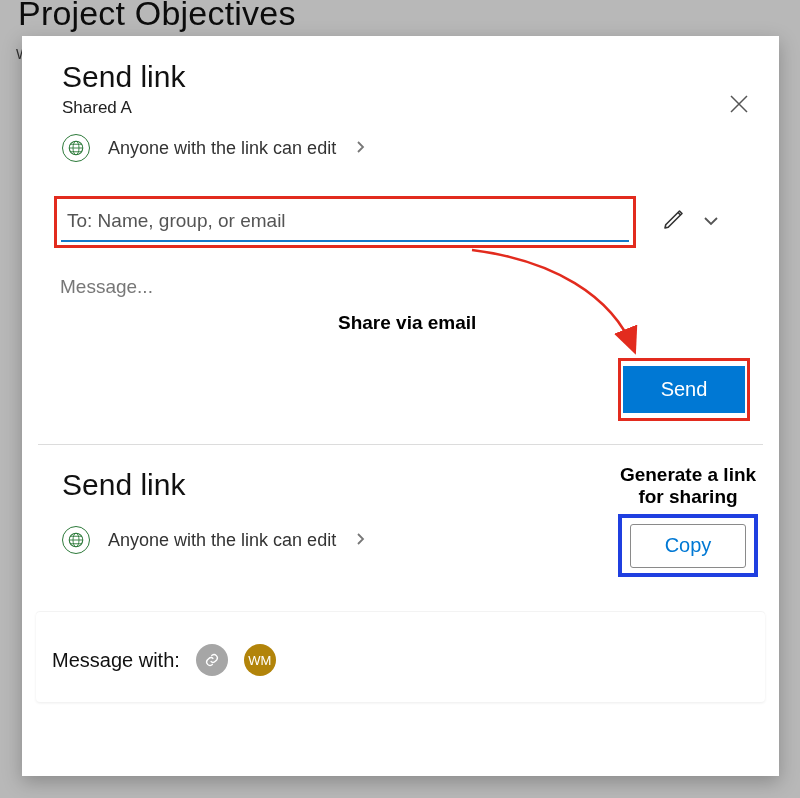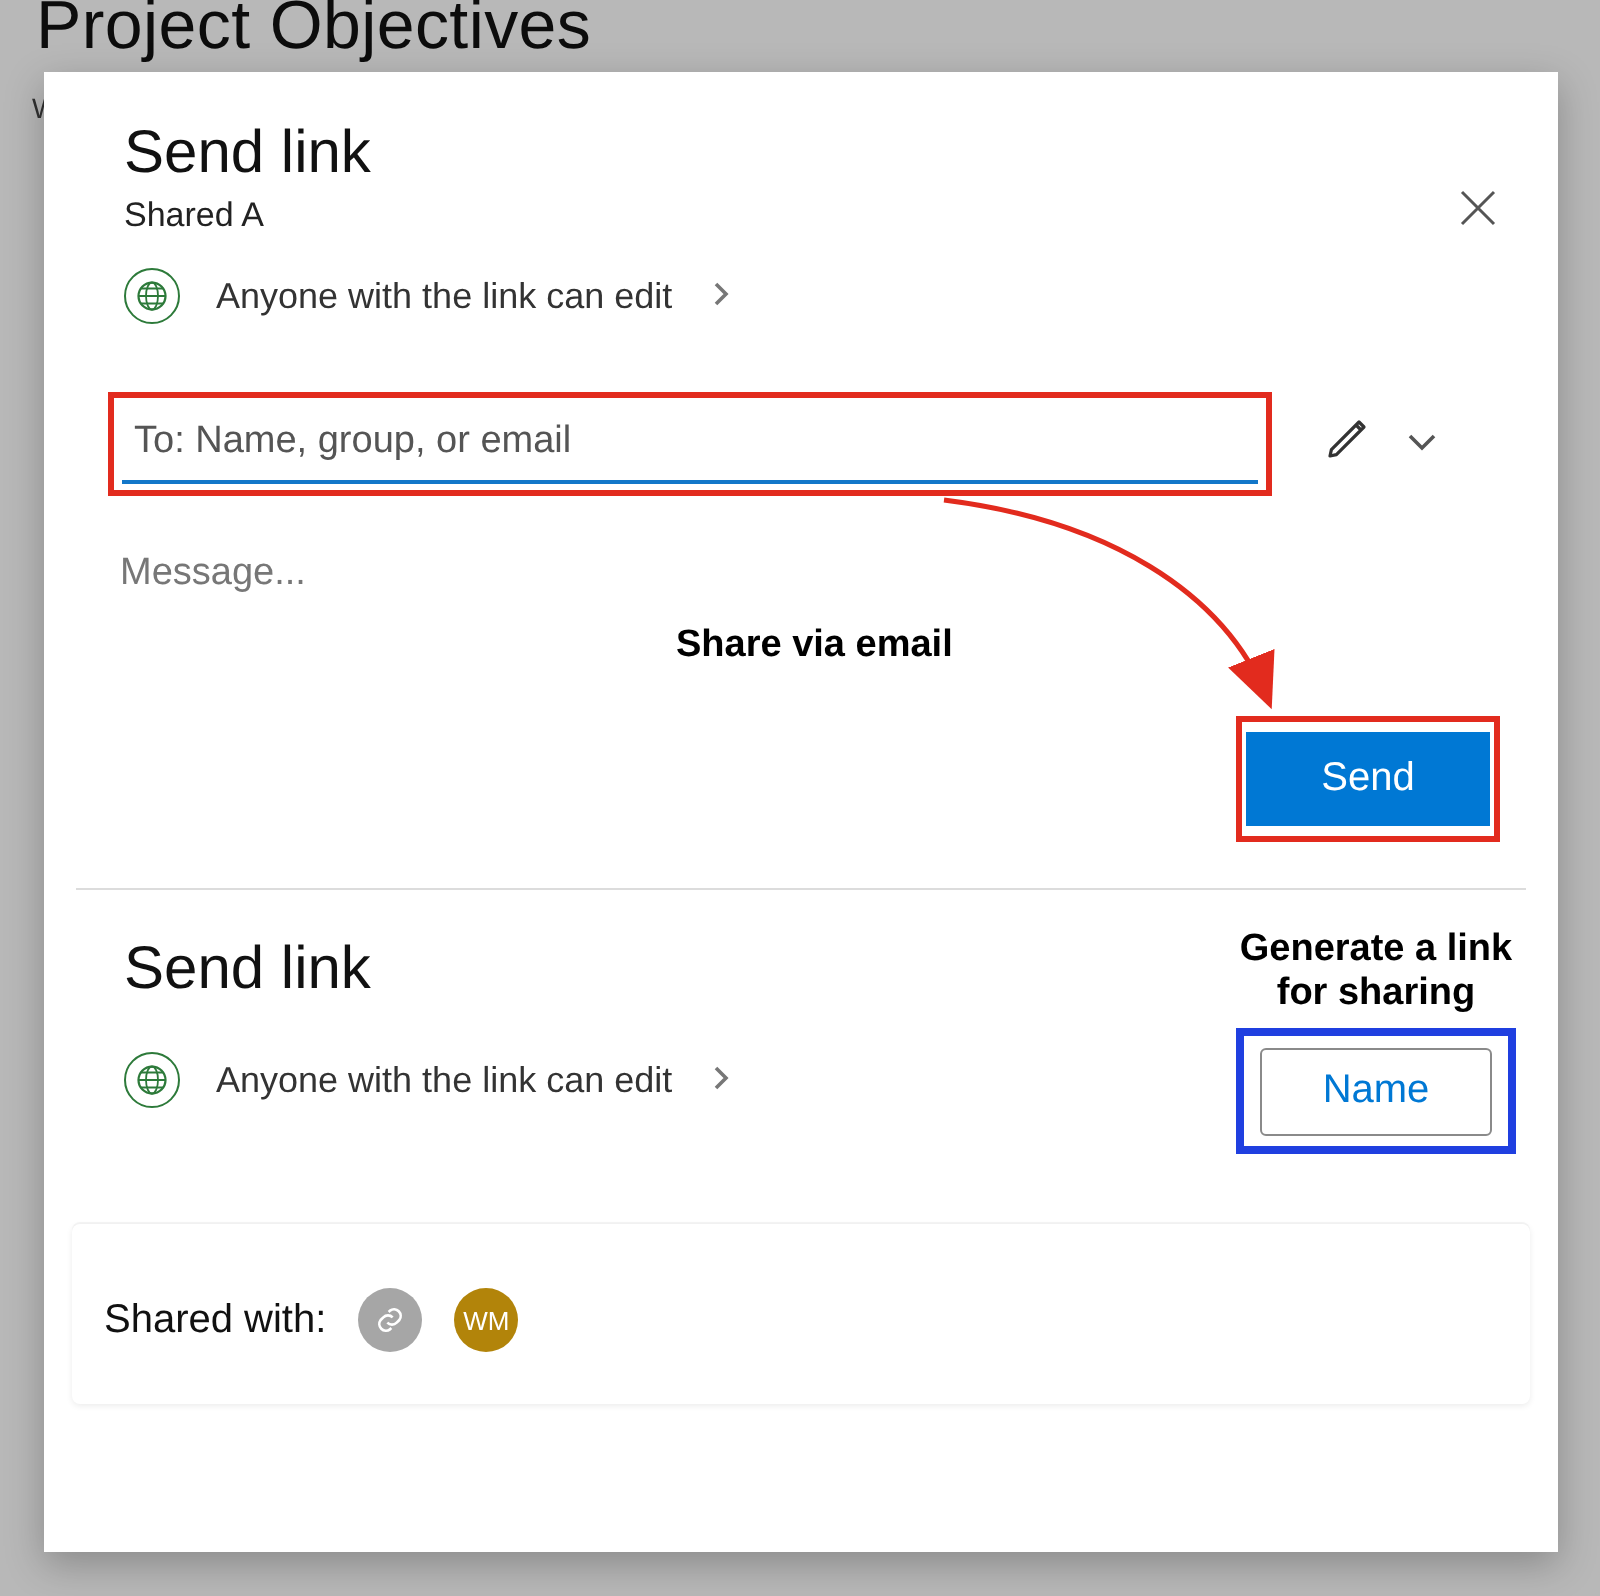--- a/index.html
+++ b/index.html
@@ -181,26 +181,26 @@
     </span>
     <span>Anyone with the link can edit</span>
     <span class="chev">
       <svg width="10" height="14" viewBox="0 0 10 14">
           <path d="M2 2l5 5-5 5" fill="none" stroke="currentColor" stroke-width="1.8"></path>
         </svg>
     </span>
   </div>
 
   <div class="copy-box">
-    <button class="copy-btn">Name</button>
+    <button class="copy-btn">Copy</button>
   </div>
 
   <div class="card" style="left:14px; top:576px; right:14px; height:90px;"></div>
   <div class="shared-row">
-    <span>Shared with:</span>
+    <span>Message with:</span>
     <span class="av av-link">
       <svg width="16" height="16" viewBox="0 0 24 24">
           <path d="M10 14a5 5 0 0 0 7 0l2-2a5 5 0 0 0-7-7l-1 1M14 10a5 5 0 0 0-7 0l-2 2a5 5 0 0 0 7 7l1-1" fill="none" stroke="#fff" stroke-width="2"></path>
         </svg>
     </span>
     <span class="av av-wm">WM</span>
   </div>
 
 </div>
 

